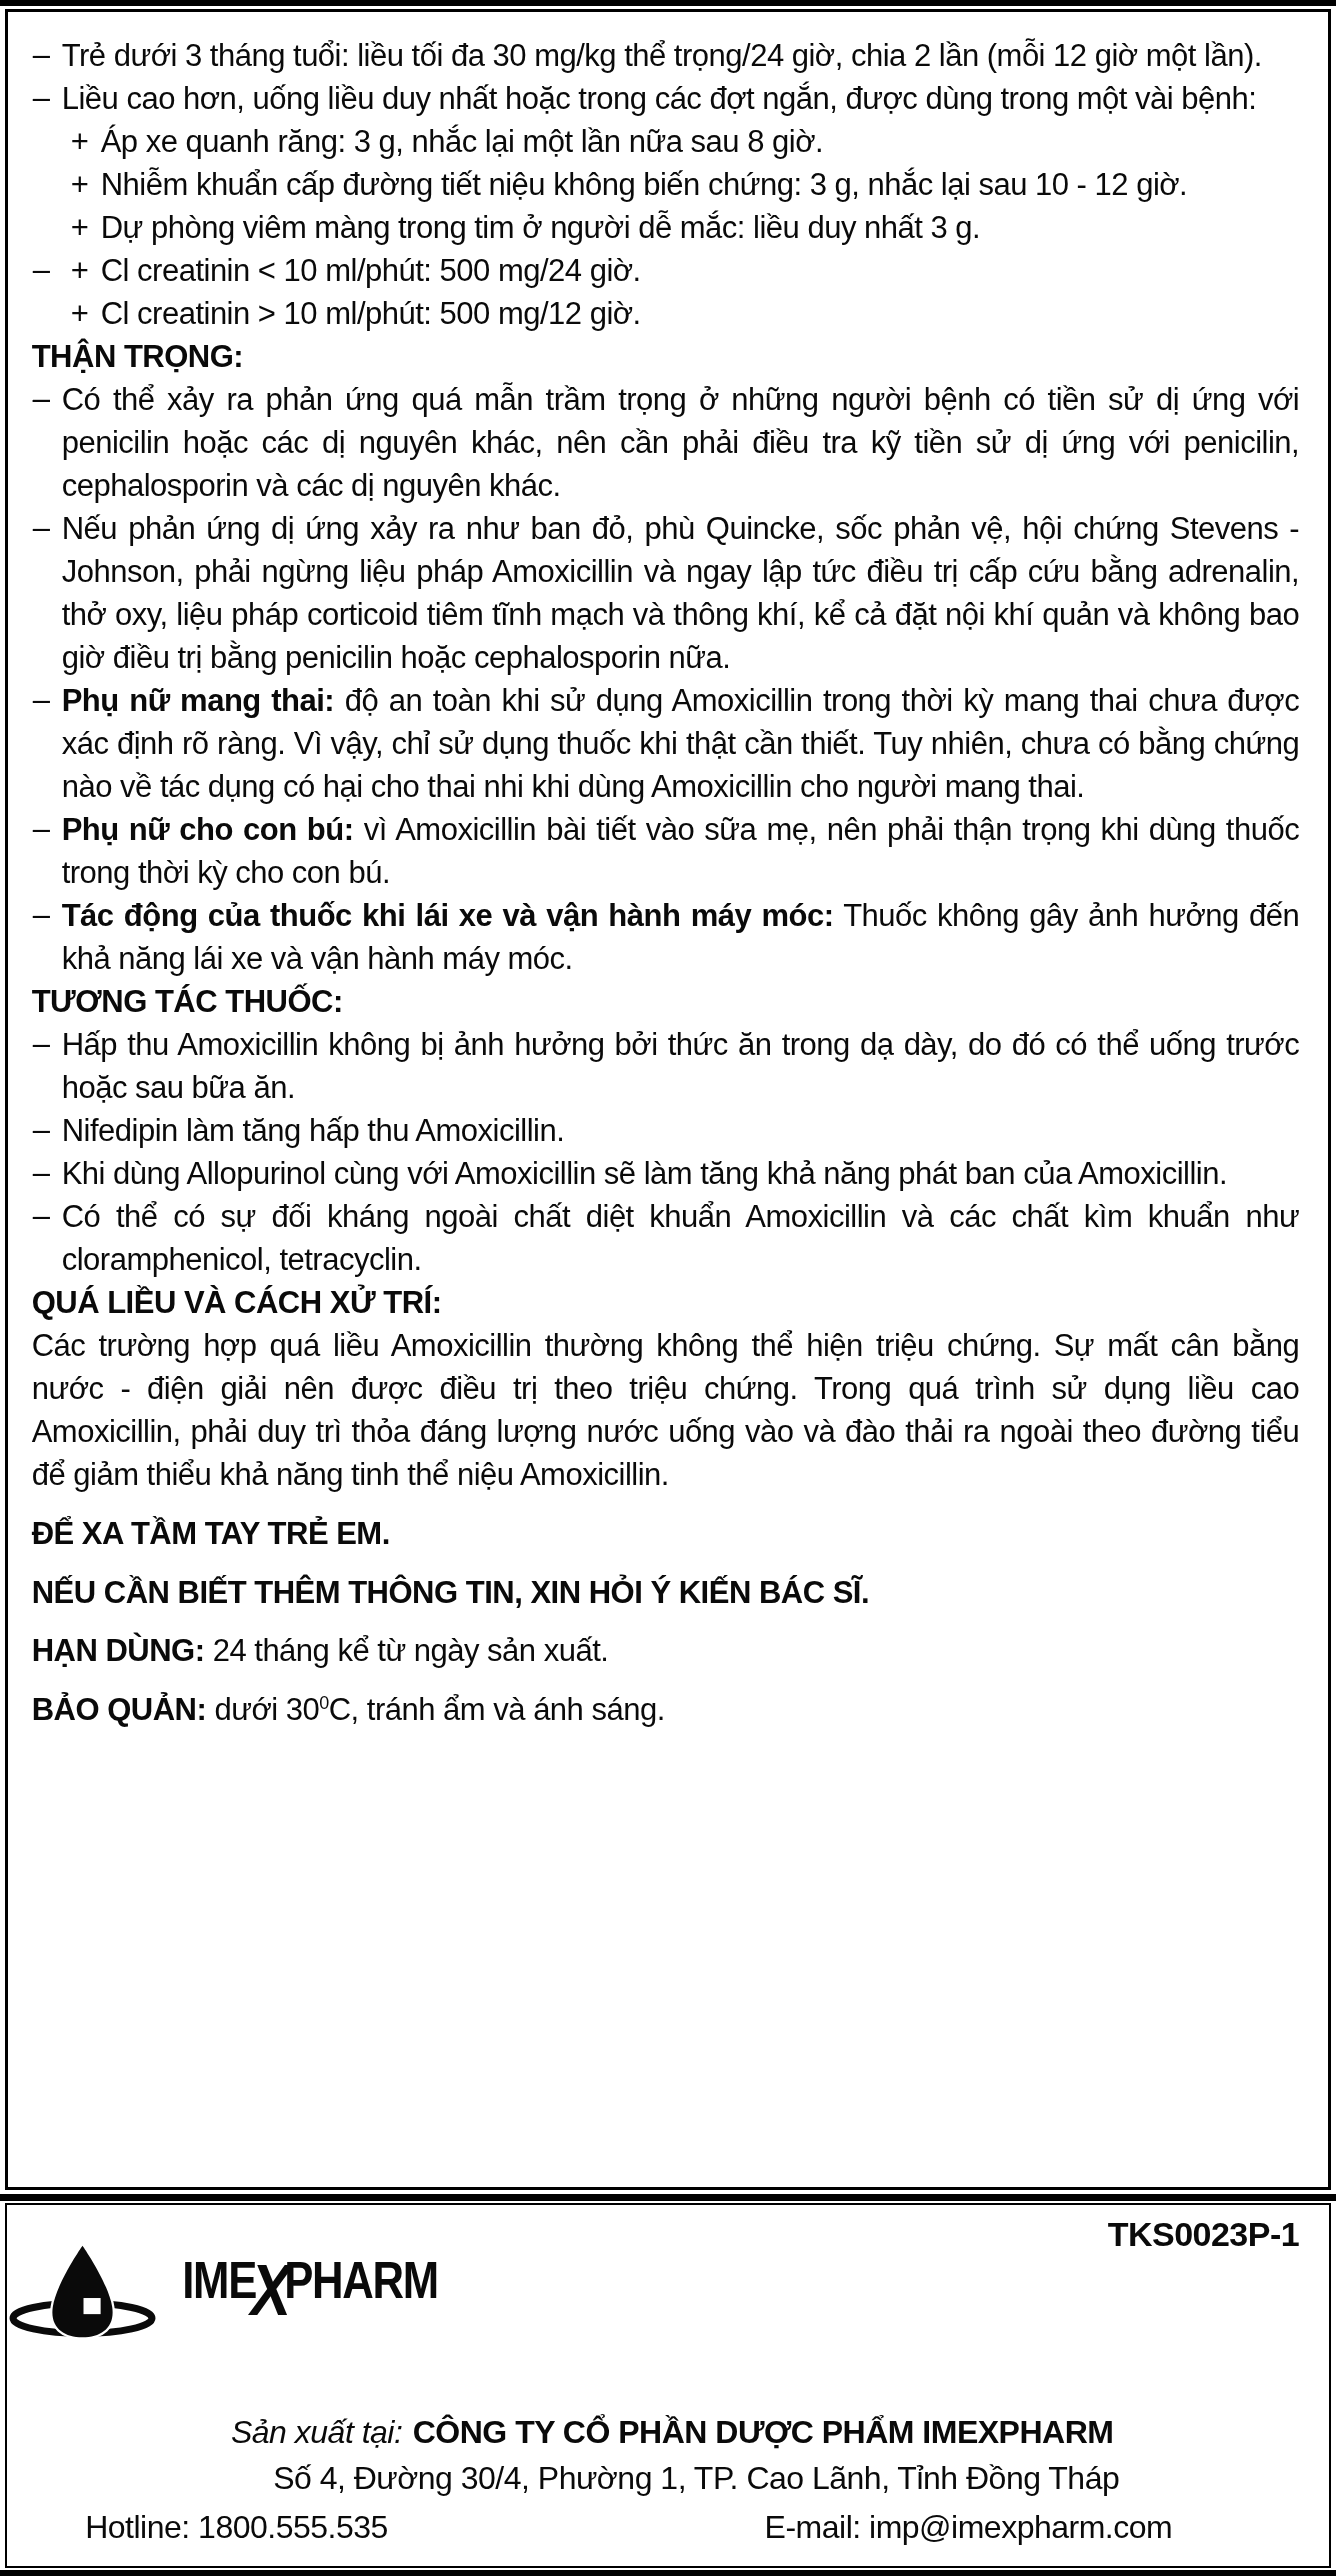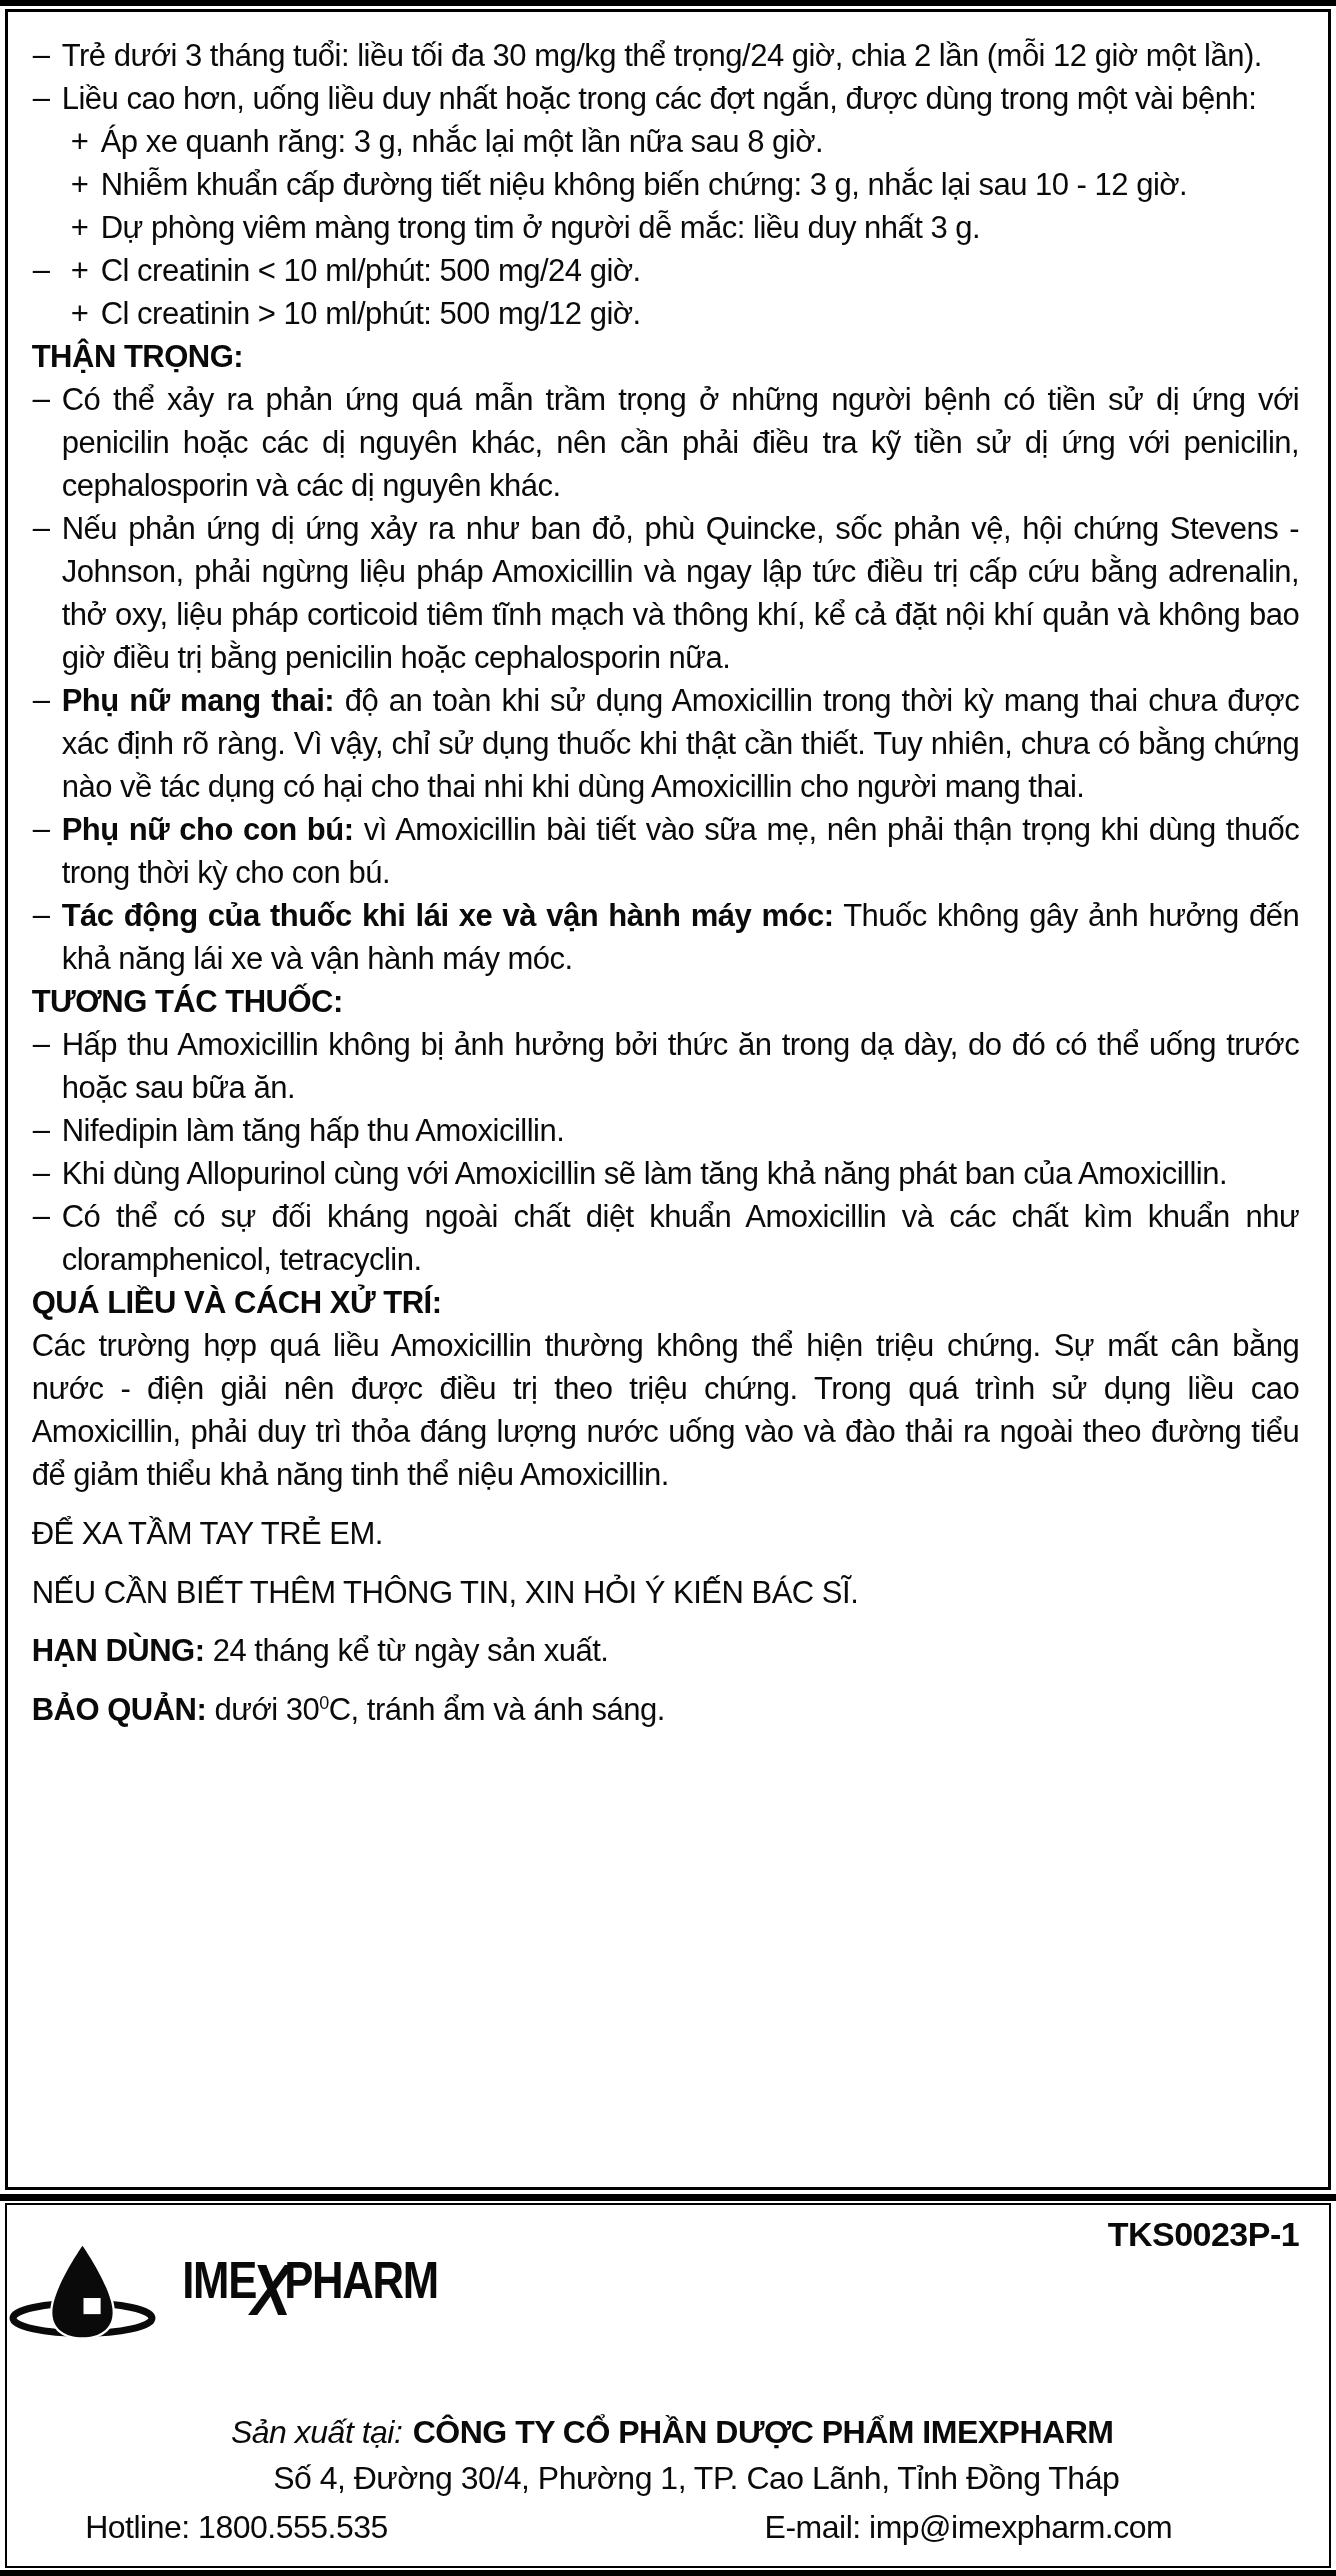--- a/index.html
+++ b/index.html
@@ -15,21 +15,21 @@
             padding:22px 29px 0 23.5px;overflow:hidden;
             font-size:31px;line-height:43px;letter-spacing:-0.5px;}
   .main-box ul{list-style:none;margin:0;padding:0;}
   .main-box li{position:relative;text-align:justify;}
   li.dash{padding-left:30px;}
   li.dash>.bullet{position:absolute;left:1px;top:-1.6px;}
   li.plus{padding-left:69px;}
   li.plus>.bullet{position:absolute;left:39px;top:0;}
   .main-box p{margin:0;text-align:justify;}
   .h{font-weight:bold;margin-top:15.7px;text-align:left !important;}
-  .strongline{font-weight:normal;margin-top:15.7px !important;text-align:left;}
+  .strongline{font-weight:bold;margin-top:15.7px !important;text-align:left;}
   .kvline{margin-top:15.7px !important;text-align:left !important;}
   .kvline b{font-weight:bold;}
   sup.deg{vertical-align:super;font-size:58%;line-height:0;}
 
   .footer-box{position:absolute;top:2203px;left:5.2px;width:1326px;height:365px;
               border:2.6px solid #000;box-sizing:border-box;}
   .code{position:absolute;top:10.4px;right:30px;font-weight:bold;font-size:34px;letter-spacing:-0.5px;}
   .logo{position:absolute;top:38px;left:0;width:100%;display:flex;flex-direction:row;align-items:center;}
   .wordmark{display:flex;align-items:flex-start;font-weight:bold;font-size:52px;line-height:1;
             letter-spacing:-1.6px;transform:scaleX(.84);margin-top:-8.4px;}

